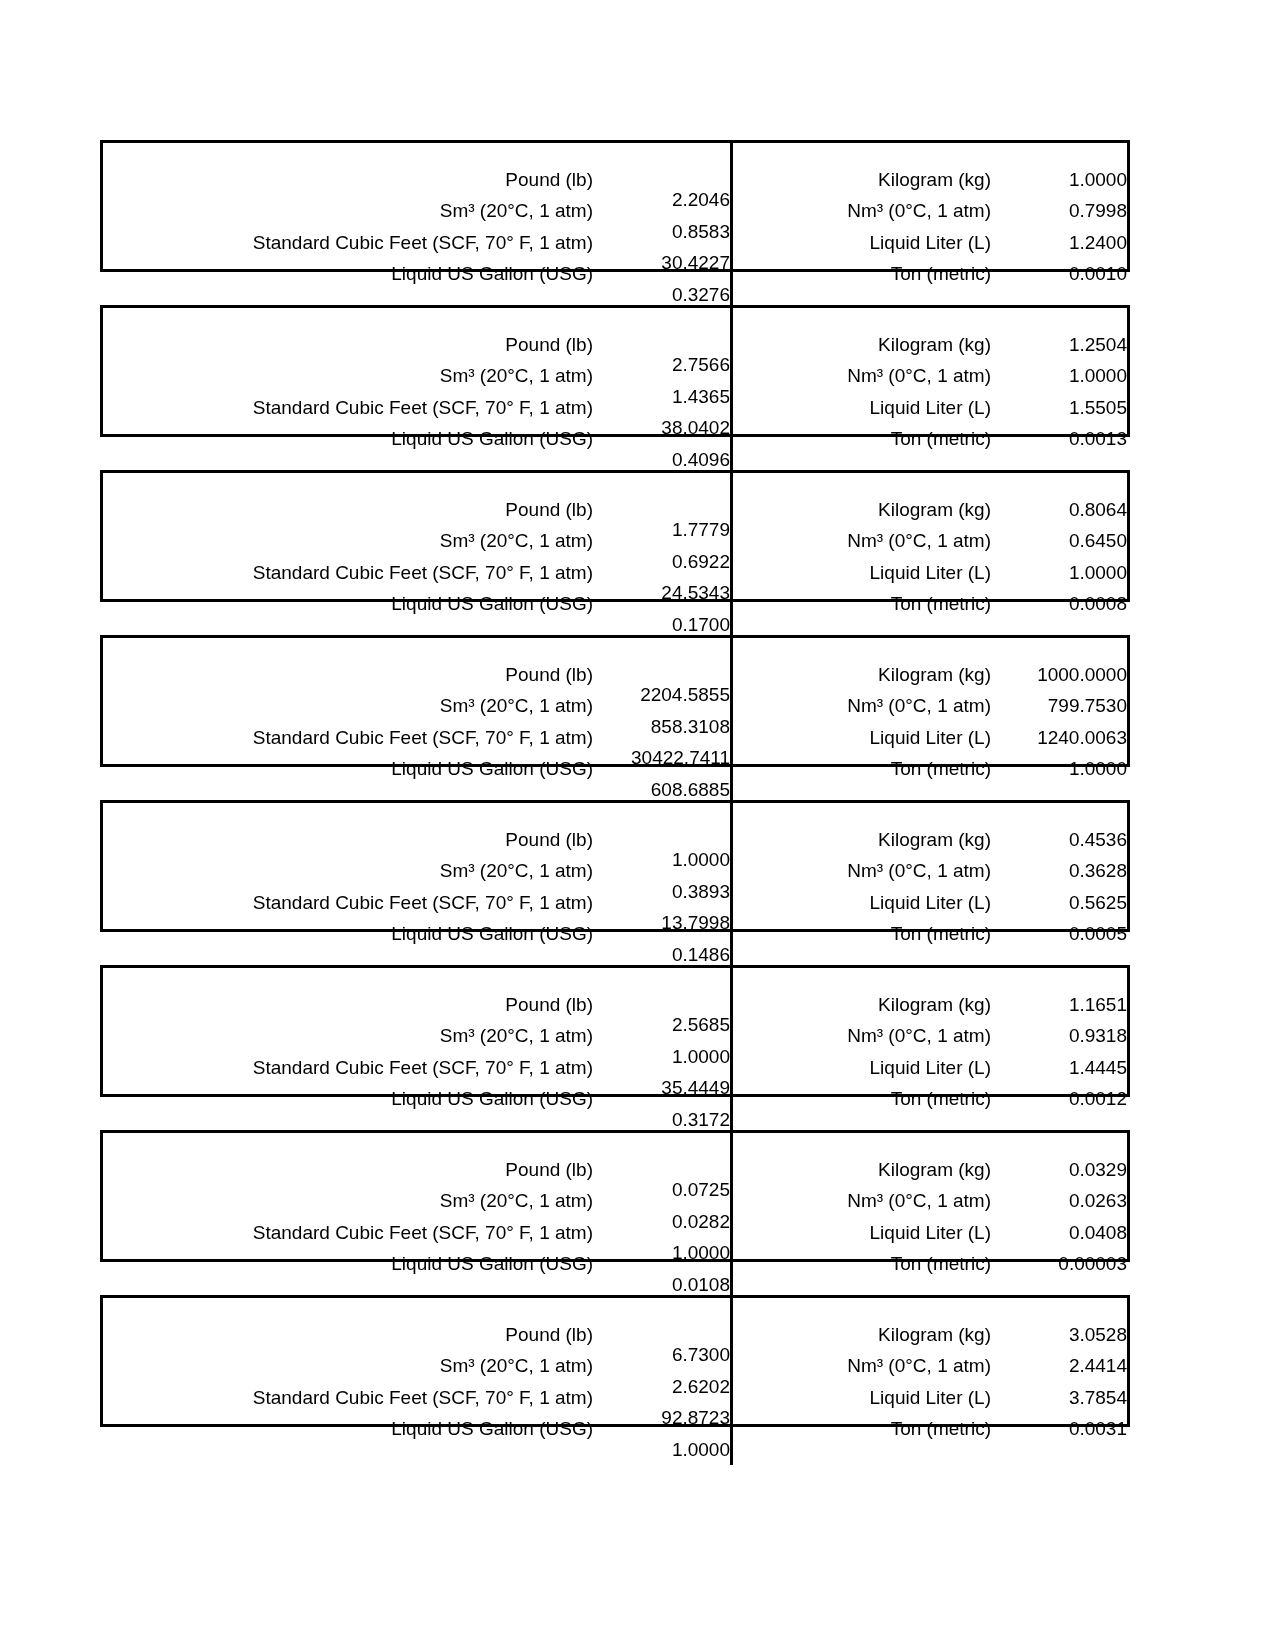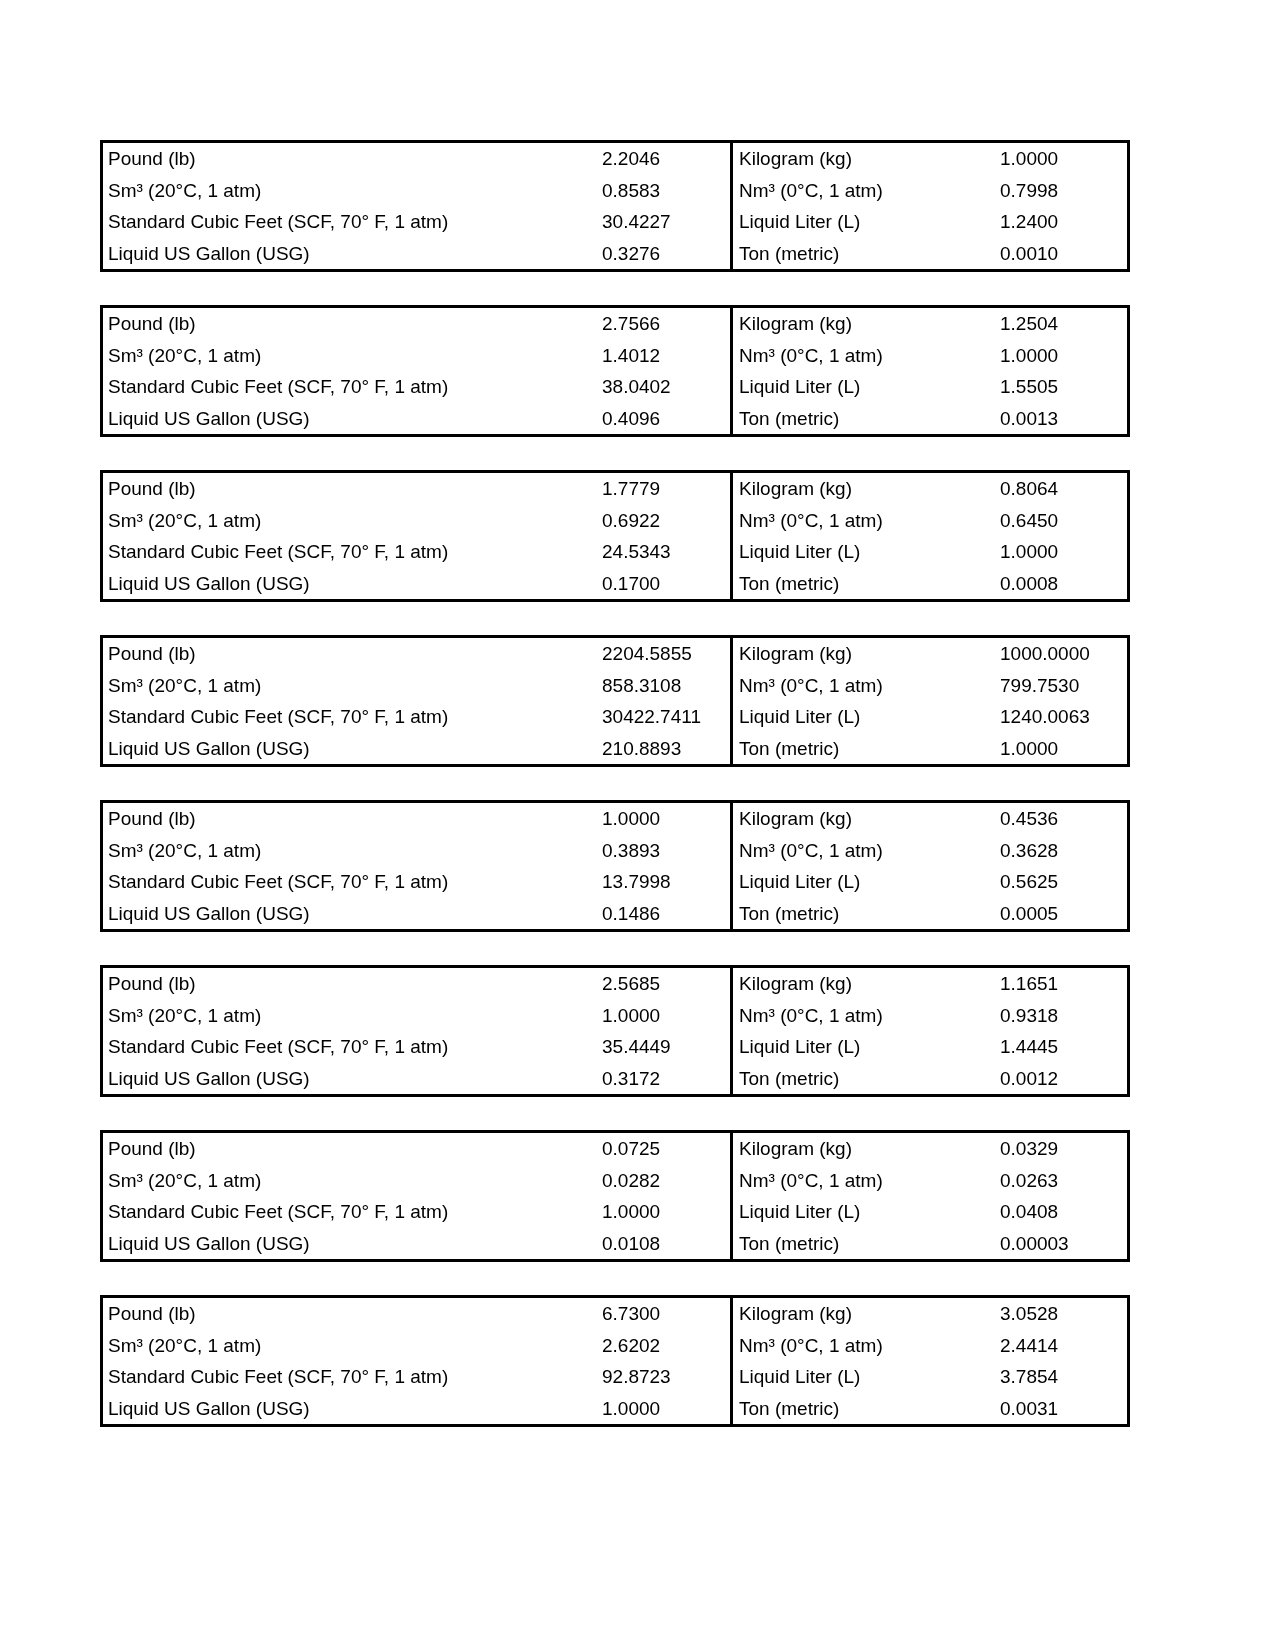--- a/index.html
+++ b/index.html
@@ -10,20 +10,21 @@
   body {
     width: 1275px;
     height: 1650px;
     overflow: hidden;
     font-family: "Liberation Sans", sans-serif;
     color: #000000;
   }
   #tables {
     padding-top: 140px;
     padding-left: 100px;
+    text-align: right;
   }
   .conv-table {
     width: 1030px;
     box-sizing: border-box;
     border: 3px solid #000000;
     margin-bottom: 33px;
     background: #ffffff;
   }
   .row {
     display: grid;
@@ -31,21 +32,21 @@
     height: 31.5px;
     align-items: center;
   }
   .cell {
     overflow: visible;
     white-space: nowrap;
     font-size: 19px;
     line-height: 31.5px;
   }
   .label-left  { padding-left: 5px; }
-  .value-left  { padding-left: 9px; }
+  .value-left  { padding-left: 9px; margin-top: 41px; }
   .divider-cell {
     background: #000000;
     height: 100%;
   }
   .label-right { padding-left: 6px; }
   .value-right { padding-left: 9px; }
 </style>
 </head>
 <body>
 
@@ -83,21 +84,21 @@
     <div class="conv-table">
       <div class="row">
         <div class="cell label-left">Pound (lb)</div>
         <div class="cell value-left">2.7566</div>
         <div class="cell divider-cell"></div>
         <div class="cell label-right">Kilogram (kg)</div>
         <div class="cell value-right">1.2504</div>
       </div>
       <div class="row">
         <div class="cell label-left">Sm³ (20°C, 1 atm)</div>
-        <div class="cell value-left">1.4012</div>
+        <div class="cell value-left">1.4365</div>
         <div class="cell divider-cell"></div>
         <div class="cell label-right">Nm³ (0°C, 1 atm)</div>
         <div class="cell value-right">1.0000</div>
       </div>
       <div class="row">
         <div class="cell label-left">Standard Cubic Feet (SCF, 70° F, 1 atm)</div>
         <div class="cell value-left">38.0402</div>
         <div class="cell divider-cell"></div>
         <div class="cell label-right">Liquid Liter (L)</div>
         <div class="cell value-right">1.5505</div>
@@ -157,21 +158,21 @@
       </div>
       <div class="row">
         <div class="cell label-left">Standard Cubic Feet (SCF, 70° F, 1 atm)</div>
         <div class="cell value-left">30422.7411</div>
         <div class="cell divider-cell"></div>
         <div class="cell label-right">Liquid Liter (L)</div>
         <div class="cell value-right">1240.0063</div>
       </div>
       <div class="row">
         <div class="cell label-left">Liquid US Gallon (USG)</div>
-        <div class="cell value-left">210.8893</div>
+        <div class="cell value-left">608.6885</div>
         <div class="cell divider-cell"></div>
         <div class="cell label-right">Ton (metric)</div>
         <div class="cell value-right">1.0000</div>
       </div>
     </div>
     <div class="conv-table">
       <div class="row">
         <div class="cell label-left">Pound (lb)</div>
         <div class="cell value-left">1.0000</div>
         <div class="cell divider-cell"></div>

